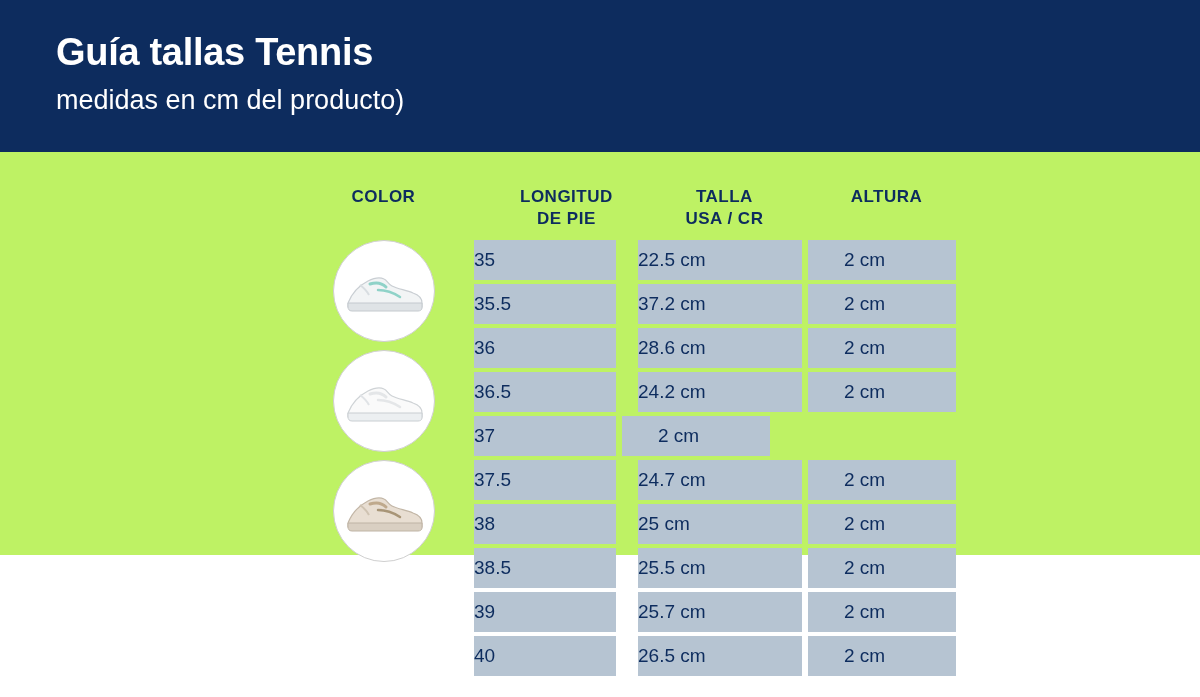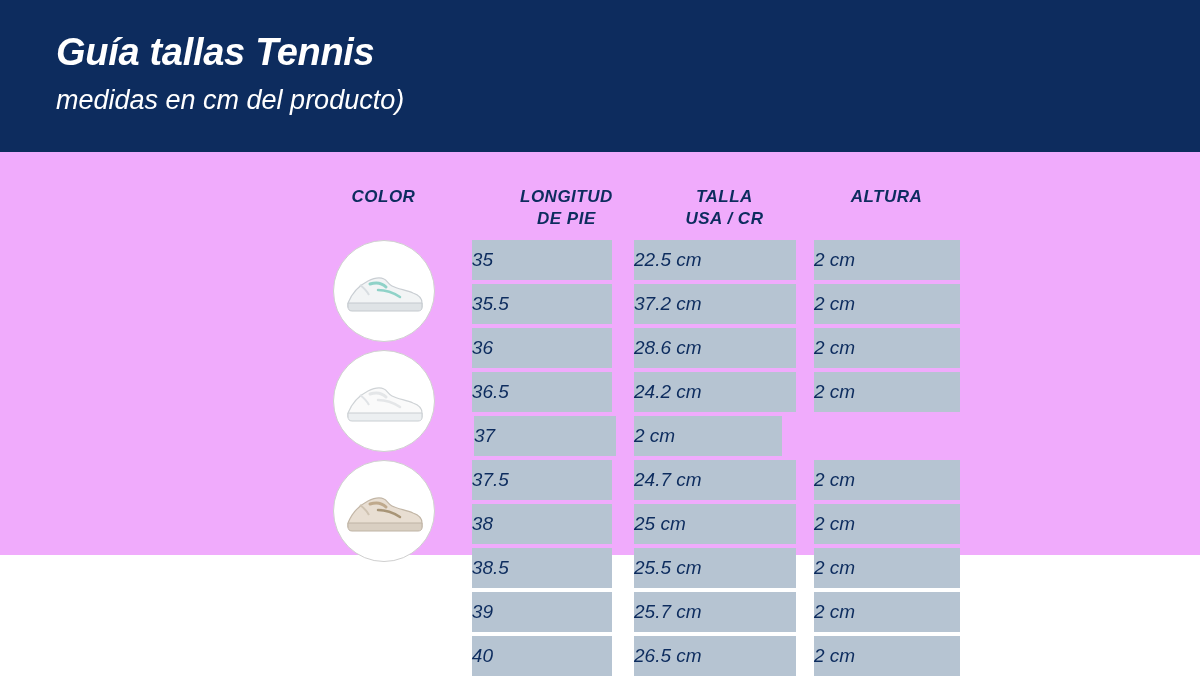--- a/index.html
+++ b/index.html
@@ -10,22 +10,21 @@
     width: 1200px;
     height: 697px;
     background: #ffffff;
     font-family: "Liberation Sans", sans-serif;
     overflow: hidden;
   }
   .page {
     position: relative;
     width: 1200px;
     height: 555px;
-    background: #f0abfc;
-    font-style: italic;
+    background: #bef264;
   }
   
   .header {
     position: absolute;
     left: 0;
     top: 0;
     width: 1200px;
     height: 152px;
     background: #0d2c5e;
     box-sizing: border-box;
@@ -97,21 +96,21 @@
     line-height: 40px;
     height: 40px;
     box-sizing: border-box;
   }
   .cell.spacer {
     background: transparent;
   }
   .c-color { width: 168px; background: transparent; }
   .c-talla { width: 142px; margin-left: 6px; }
   .c-long  { width: 164px; margin-left: 22px; }
-  .c-alt   { width: 148px; margin-left: 18px; }
+  .c-alt   { width: 148px; margin-left: 6px; padding-left: 36px; }
 
   
   .swatches {
     position: absolute;
     left: 333px;
     top: 88px;
     width: 170px;
   }
   .swatch {
     width: 100px;

